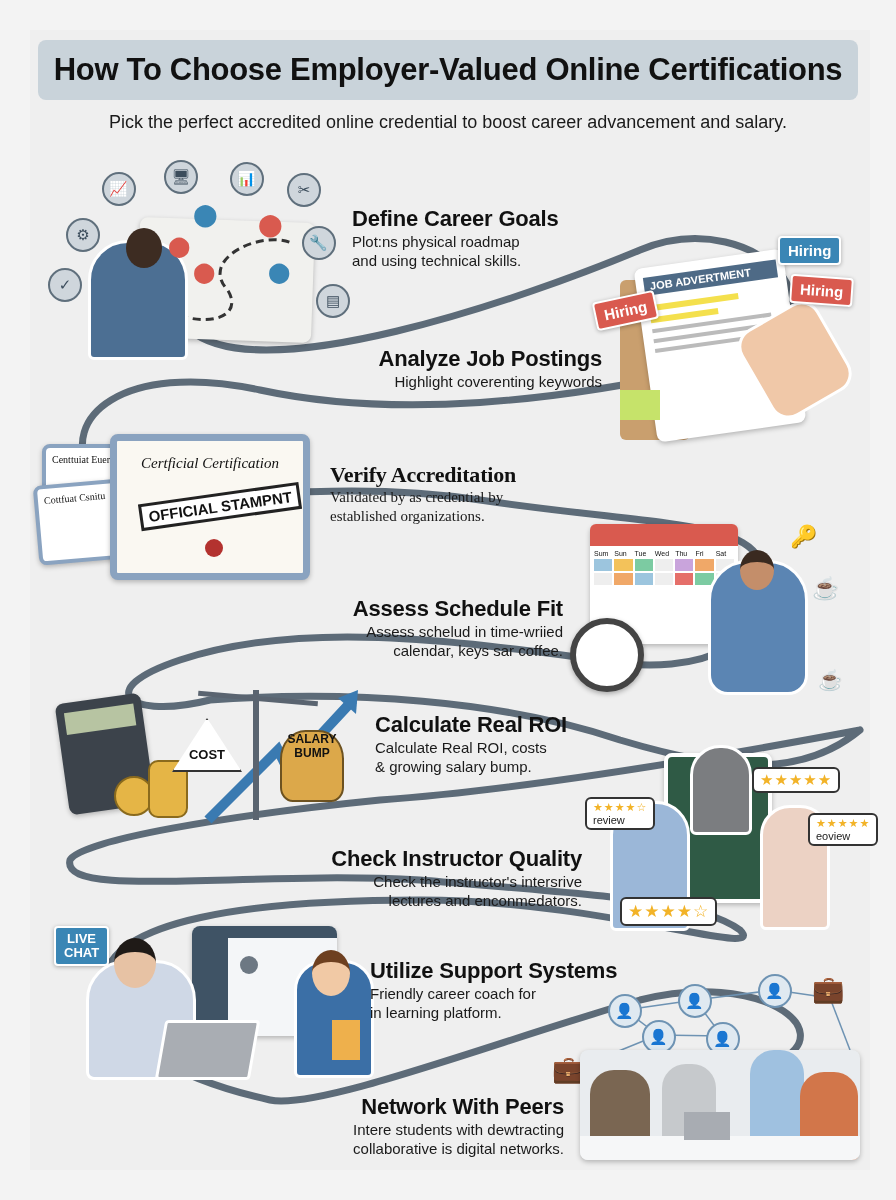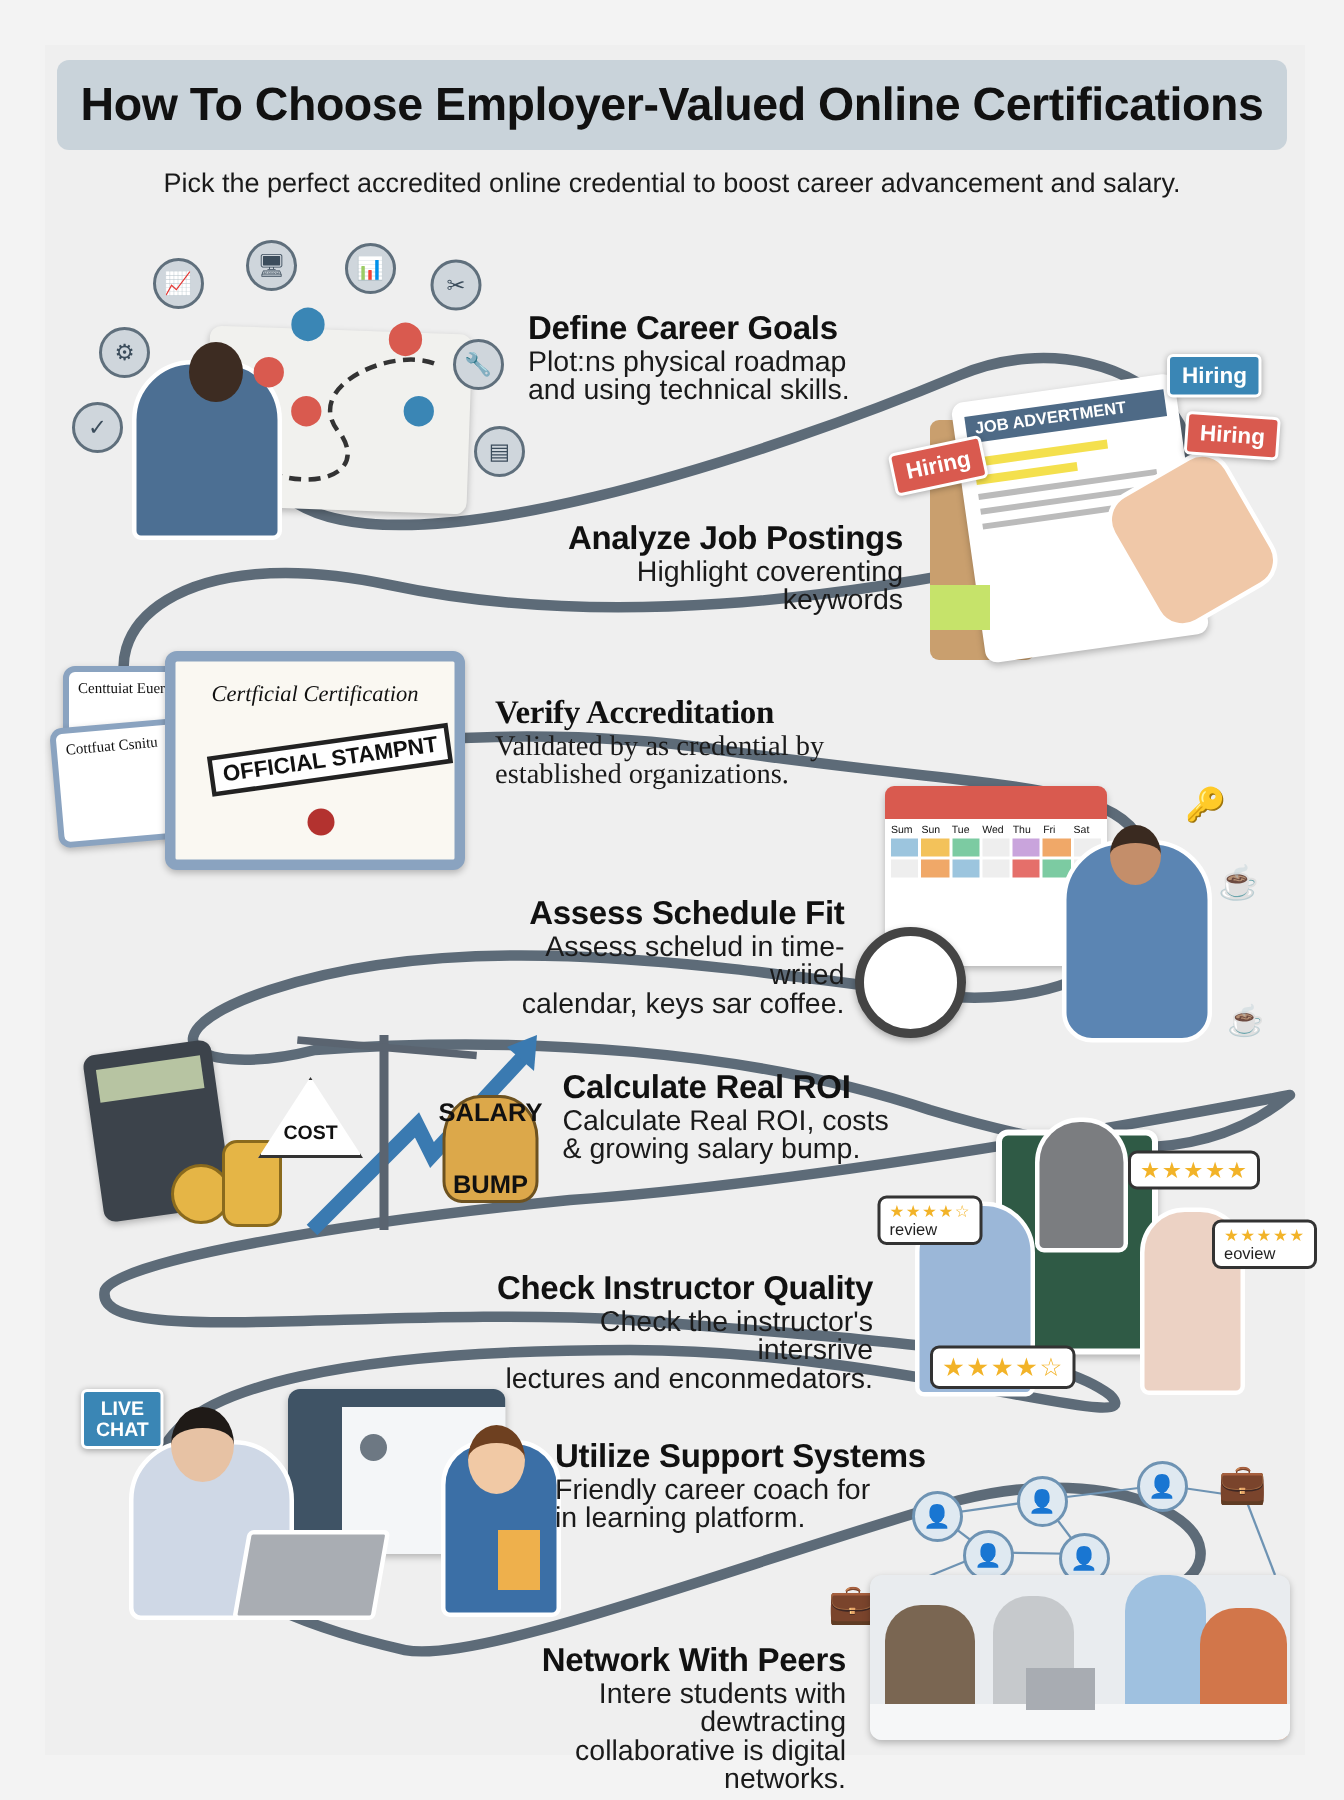--- a/index.html
+++ b/index.html
@@ -5,21 +5,21 @@
   * { box-sizing: border-box; margin: 0; padding: 0; }
   html, body { width: 896px; height: 1200px; background: #f3f3f3; overflow: hidden; }
   body { font-family: "Liberation Sans", sans-serif; color: #111; position: relative; }
   .canvas { position: absolute; left: 30px; top: 30px; width: 840px; height: 1140px; background: #efefef; }
   .title-bar { position: absolute; left: 38px; top: 40px; width: 820px; height: 60px; background: #c9d3da; border-radius: 8px; display: flex; align-items: center; justify-content: center; }
   .title-bar h1 { font-size: 31px; font-weight: 700; letter-spacing: -0.3px; color: #111; }
   .subtitle { position: absolute; left: 0; top: 112px; width: 896px; text-align: center; font-size: 18px; color: #1a1a1a; }
   svg.path { position: absolute; left: 0; top: 0; }
   .step { position: absolute; }
   .step h2 { font-size: 22px; font-weight: 700; color: #111; letter-spacing: -0.2px; white-space: nowrap; }
-  .step p { font-size: 19px; line-height: 19px; color: #1a1a1a; }
+  .step p { font-size: 15px; line-height: 19px; color: #1a1a1a; }
   .right { text-align: right; }
   .ill { position: absolute; }
   .sticker { background: #fff; border-radius: 8px; box-shadow: 0 2px 5px rgba(0,0,0,0.25); }
   .circle-ic { position: absolute; width: 34px; height: 34px; border-radius: 50%; background: #cfd6dc; border: 2px solid #5f6f7c; display: flex; align-items: center; justify-content: center; font-size: 15px; color: #3c4d5c; }
   .badge { position: absolute; color: #fff; font-weight: 700; font-size: 15px; padding: 4px 8px; border-radius: 4px; border: 2px solid #fff; box-shadow: 0 1px 4px rgba(0,0,0,0.3); }
   .bubble { position: absolute; background: #fff; border: 2px solid #333; border-radius: 6px; padding: 2px 6px; font-size: 11px; color: #222; }
   .stars { color: #f2b328; letter-spacing: 1px; }
 </style>
 </head>
 <body>
@@ -159,21 +159,21 @@
   </div>
   <div style="position:absolute;left:56px;top:96px;width:40px;height:40px;border-radius:50%;background:#e5b546;border:2px solid #8a6a1d;"></div>
   <div style="position:absolute;left:90px;top:80px;width:40px;height:58px;background:#e5b546;border:2px solid #8a6a1d;border-radius:10px;"></div>
   <svg style="position:absolute;left:140px;top:0;" width="170" height="150">
     <path d="M 10 140 L 80 70 L 90 90 L 155 20" stroke="#3a7ab1" stroke-width="10" fill="none"></path>
     <polygon points="160,10 140,18 158,34" fill="#3a7ab1"></polygon>
   </svg>
   <div style="position:absolute;left:195px;top:10px;width:6px;height:130px;background:#5a6470;"></div>
   <div style="position:absolute;left:140px;top:16px;width:120px;height:5px;background:#5a6470;transform:rotate(5deg);"></div>
   <div style="position:absolute;left:114px;top:38px;width:70px;height:54px;background:#fff;border:2px solid #333;clip-path:polygon(50% 0,100% 100%,0 100%);display:flex;align-items:flex-end;justify-content:center;padding-bottom:8px;font-weight:700;font-size:13px;">COST</div>
-  <div style="position:absolute;left:222px;top:50px;width:64px;height:72px;background:#dca84a;border:2px solid #6d5220;border-radius:40% 40% 20% 20%;display:flex;flex-direction:column;align-items:center;justify-content:space-between;font-weight:700;font-size:17px;margin-left:15px;">
+  <div style="position:absolute;left:222px;top:50px;width:64px;height:72px;background:#dca84a;border:2px solid #6d5220;border-radius:40% 40% 20% 20%;display:flex;flex-direction:column;align-items:center;justify-content:flex-start;font-weight:700;font-size:12px;">
     <span>SALARY</span>
     <span>BUMP</span>
   </div>
 </div>
 
 <div class="step" style="left:375px;top:712px;">
   <h2>Calculate Real ROI</h2>
   <p>Calculate Real ROI, costs</p>
   <p>&amp; growing salary bump.</p>
 </div>

